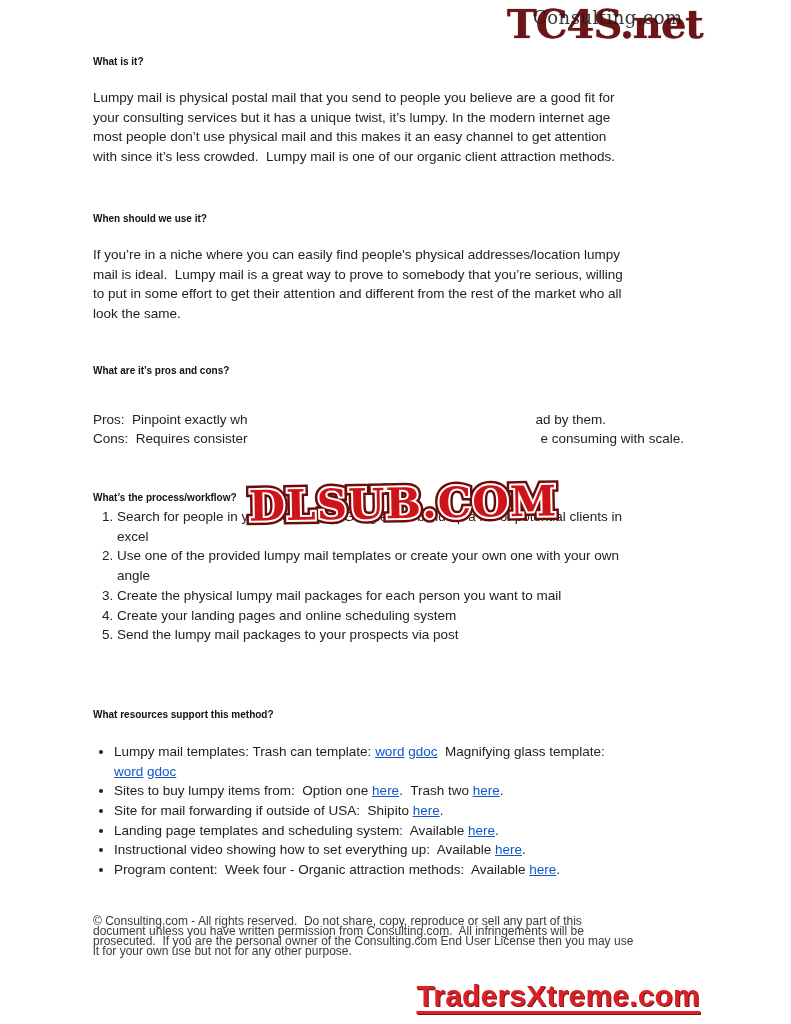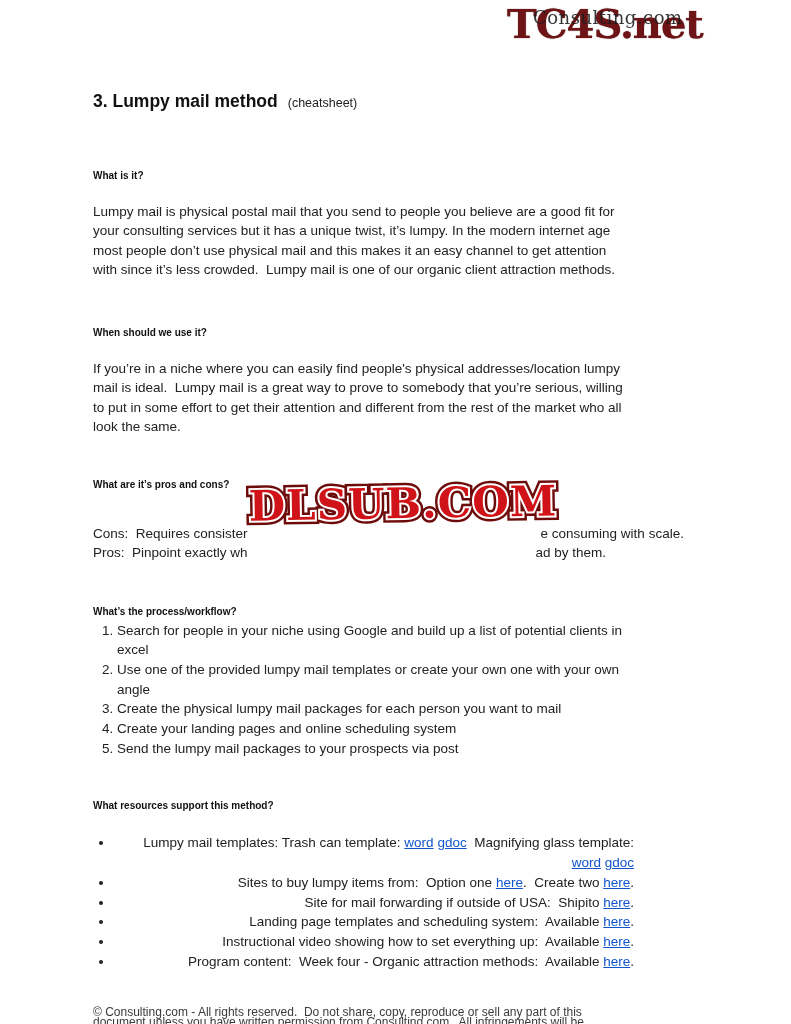--- a/index.html
+++ b/index.html
@@ -27,22 +27,22 @@
   .h-when { margin-top: 44px; }
   .h-pros { margin-top: 39px; }
   .proscons { margin-top: 30px; line-height: 19px; }
   .pc-line { white-space: pre; }
   .gap { display: inline-block; height: 1px; }
   .gap-pros { width: 288px; }
   .gap-cons { width: 293px; }
   .h-process { margin-top: 41px; }
   ol.process { padding-left: 24px; line-height: 19.7px; }
   ol.process li { white-space: pre-wrap; }
-  .h-resources { margin-top: 39px; }
-  ul.resources { margin-top: 18px; padding-left: 21px; line-height: 19.7px; list-style-type: disc; text-align: right; }
+  .h-resources { margin-top: 61px; }
+  ul.resources { margin-top: 18px; padding-left: 21px; line-height: 19.7px; list-style-type: disc; }
   ul.resources li span, ul.resources li a { white-space: pre-wrap; }
   .doclink { color: #1155cc; text-decoration: underline; cursor: pointer; }
   .footer {
     margin-top: 36px;
     font-size: 12px;
     line-height: 10px;
     color: #3a3a3a;
     max-width: 612px;
     white-space: pre-wrap;
   }
@@ -98,60 +98,57 @@
 
 <div class="page">
 
   <div class="wm-top">
     <div class="wm-top-main">TC4S.net</div>
     <div class="wm-top-sub">Consulting.com</div>
   </div>
 
   <div class="content">
 
-    <div class="title-row">
-      <span class="title-main">3. Lumpy mail method</span>
-      <span class="title-suffix">(cheatsheet)</span>
-    </div>
 
     <div class="h h-what">What is it?</div>
     <p class="p-body">Lumpy mail is physical postal mail that you send to people you believe are a good fit for your consulting services but it has a unique twist, it’s lumpy. In the modern internet age most people don’t use physical mail and this makes it an easy channel to get attention with since it’s less crowded.  Lumpy mail is one of our organic client attraction methods.</p>
 
     <div class="h h-when">When should we use it?</div>
     <p class="p-body">If you’re in a niche where you can easily find people's physical addresses/location lumpy mail is ideal.  Lumpy mail is a great way to prove to somebody that you’re serious, willing to put in some effort to get their attention and different from the rest of the market who all look the same.</p>
 
     <div class="h h-pros">What are it’s pros and cons?</div>
     <div class="proscons">
+      <div class="pc-line"><span>Pros:  Pinpoint exactly wh</span><span class="gap gap-pros"></span><span>ad by them.</span></div>
       <div class="pc-line"><span>Cons:  Requires consister</span><span class="gap gap-cons"></span><span>e consuming with scale.</span></div>
-      <div class="pc-line"><span>Pros:  Pinpoint exactly wh</span><span class="gap gap-pros"></span><span>ad by them.</span></div>
     </div>
 
     <div class="h h-process">What’s the process/workflow?</div>
     <ol class="process">
       <li>Search for people in your niche using Google and build up a list of potential clients in excel</li>
       <li>Use one of the provided lumpy mail templates or create your own one with your own angle</li>
       <li>Create the physical lumpy mail packages for each person you want to mail</li>
       <li>Create your landing pages and online scheduling system</li>
       <li>Send the lumpy mail packages to your prospects via post</li>
     </ol>
 
     <div class="h h-resources">What resources support this method?</div>
     <ul class="resources">
       <li><span>Lumpy mail templates: Trash can template: </span><a class="doclink" href="#">word</a><span> </span><a class="doclink" href="#">gdoc</a><span>  Magnifying glass template: </span><a class="doclink" href="#">word</a><span> </span><a class="doclink" href="#">gdoc</a></li>
-      <li><span>Sites to buy lumpy items from:  Option one </span><a class="doclink" href="#">here</a><span>.  Create two </span><a class="doclink" href="#">here</a><span>.</span></li>
+      <li><span>Sites to buy lumpy items from:  Option one </span><a class="doclink" href="#">here</a><span>.  Trash two </span><a class="doclink" href="#">here</a><span>.</span></li>
       <li><span>Site for mail forwarding if outside of USA:  Shipito </span><a class="doclink" href="#">here</a><span>.</span></li>
       <li><span>Landing page templates and scheduling system:  Available </span><a class="doclink" href="#">here</a><span>.</span></li>
       <li><span>Instructional video showing how to set everything up:  Available </span><a class="doclink" href="#">here</a><span>.</span></li>
       <li><span>Program content:  Week four - Organic attraction methods:  Available </span><a class="doclink" href="#">here</a><span>.</span></li>
     </ul>
 
     <p class="footer">© Consulting.com - All rights reserved.  Do not share, copy, reproduce or sell any part of this document unless you have written permission from Consulting.com.  All infringements will be prosecuted.  If you are the personal owner of the Consulting.com End User License then you may use it for your own use but not for any other purpose.</p>
   </div>
 
   <svg class="wm-center" width="314" height="58" viewBox="0 0 314 58">
     <g transform="rotate(-1 157 29)">
       <text class="wm-center-back" x="157" y="41" text-anchor="middle">DLSUB.COM</text>
       <text class="wm-center-front" x="157" y="41" text-anchor="middle">DLSUB.COM</text>
     </g>
   </svg>
 
+  <div class="wm-bottom">TradersXtreme.com</div>
 
 </div>
 
 </body></html>

